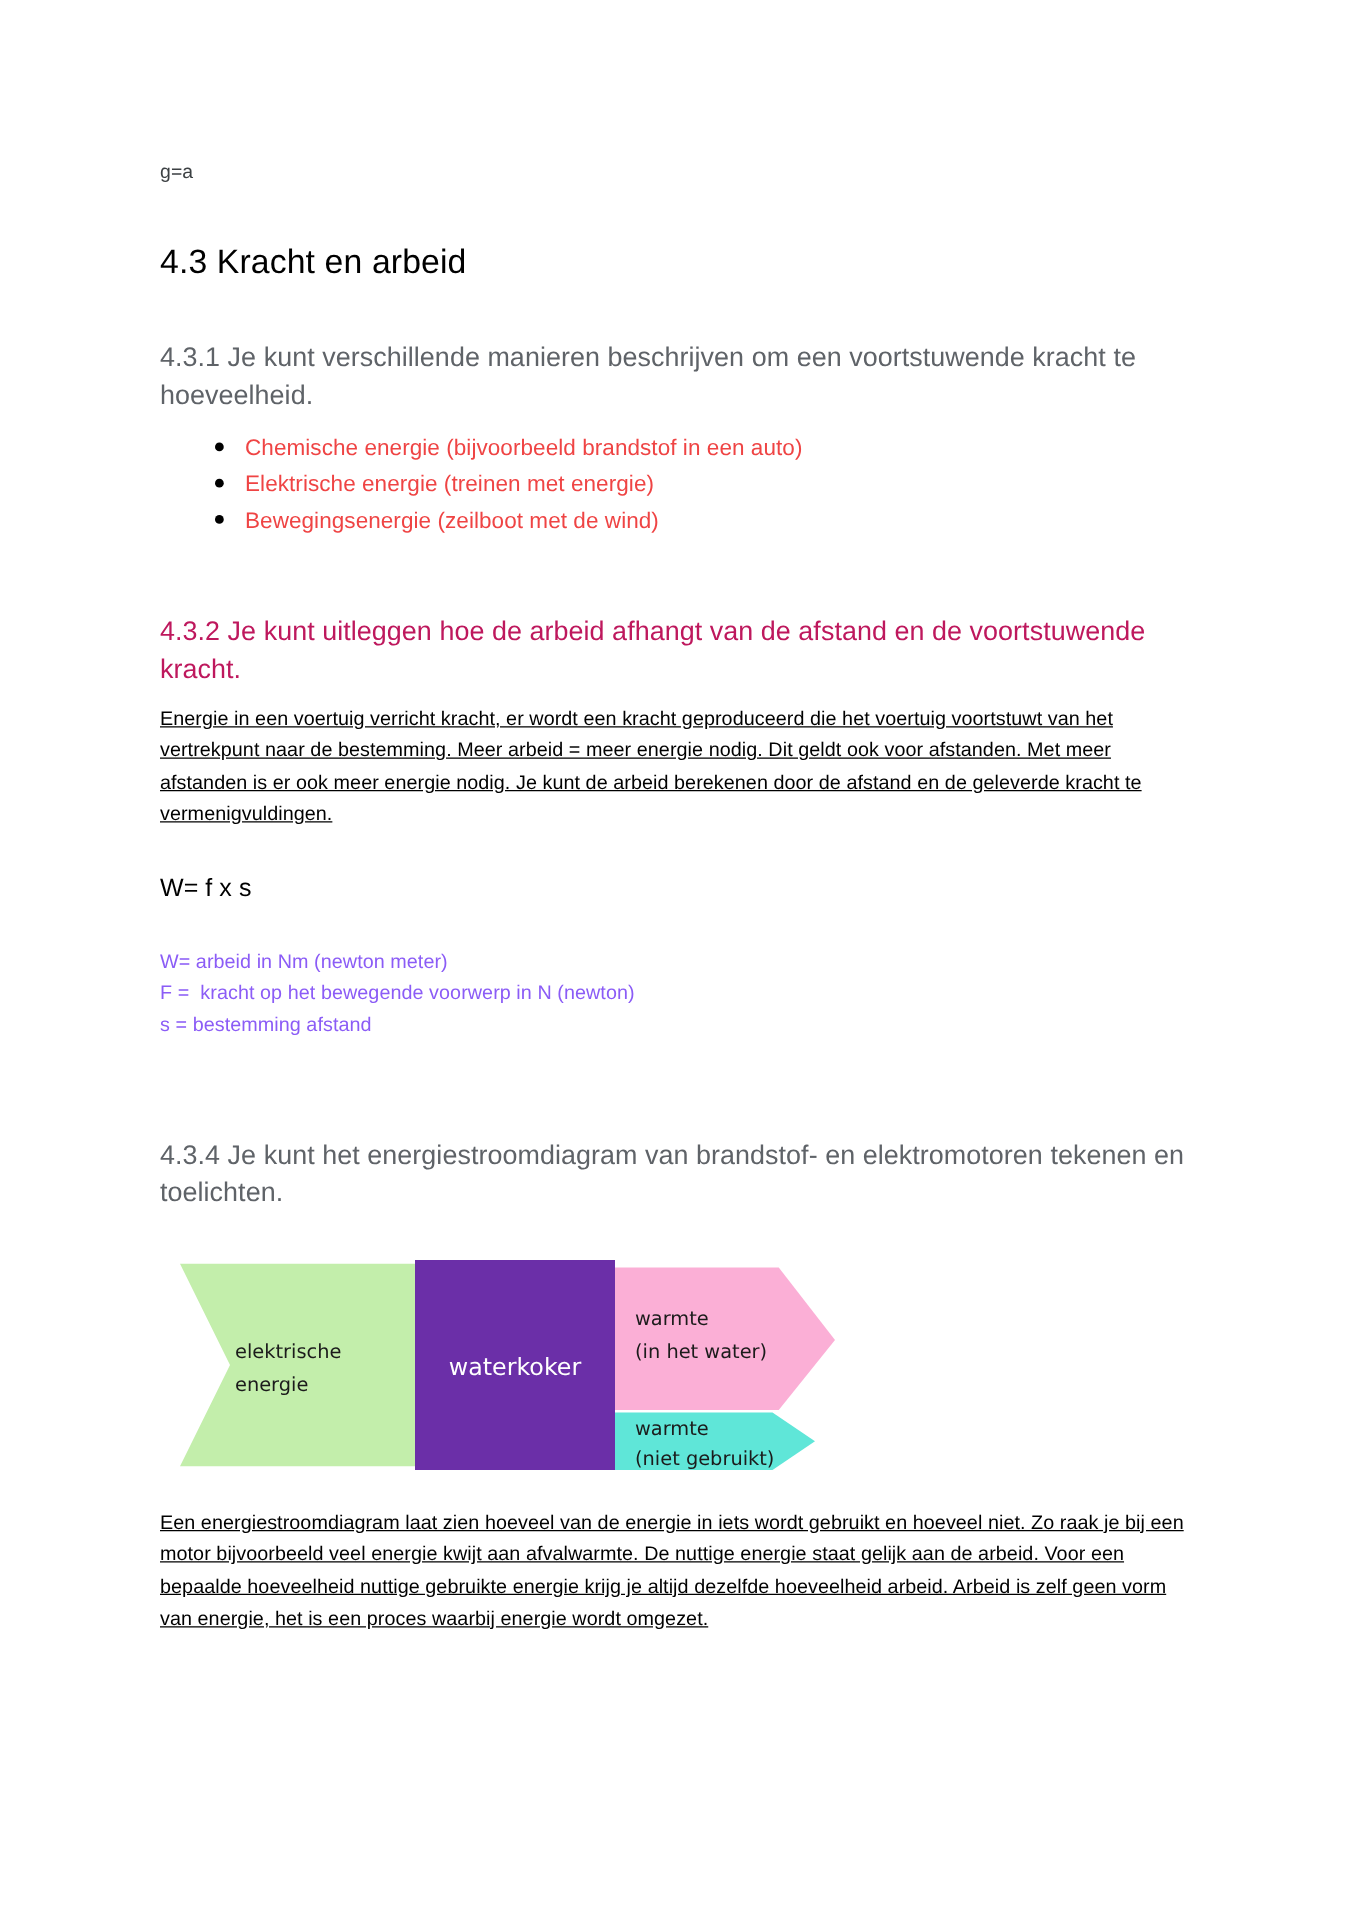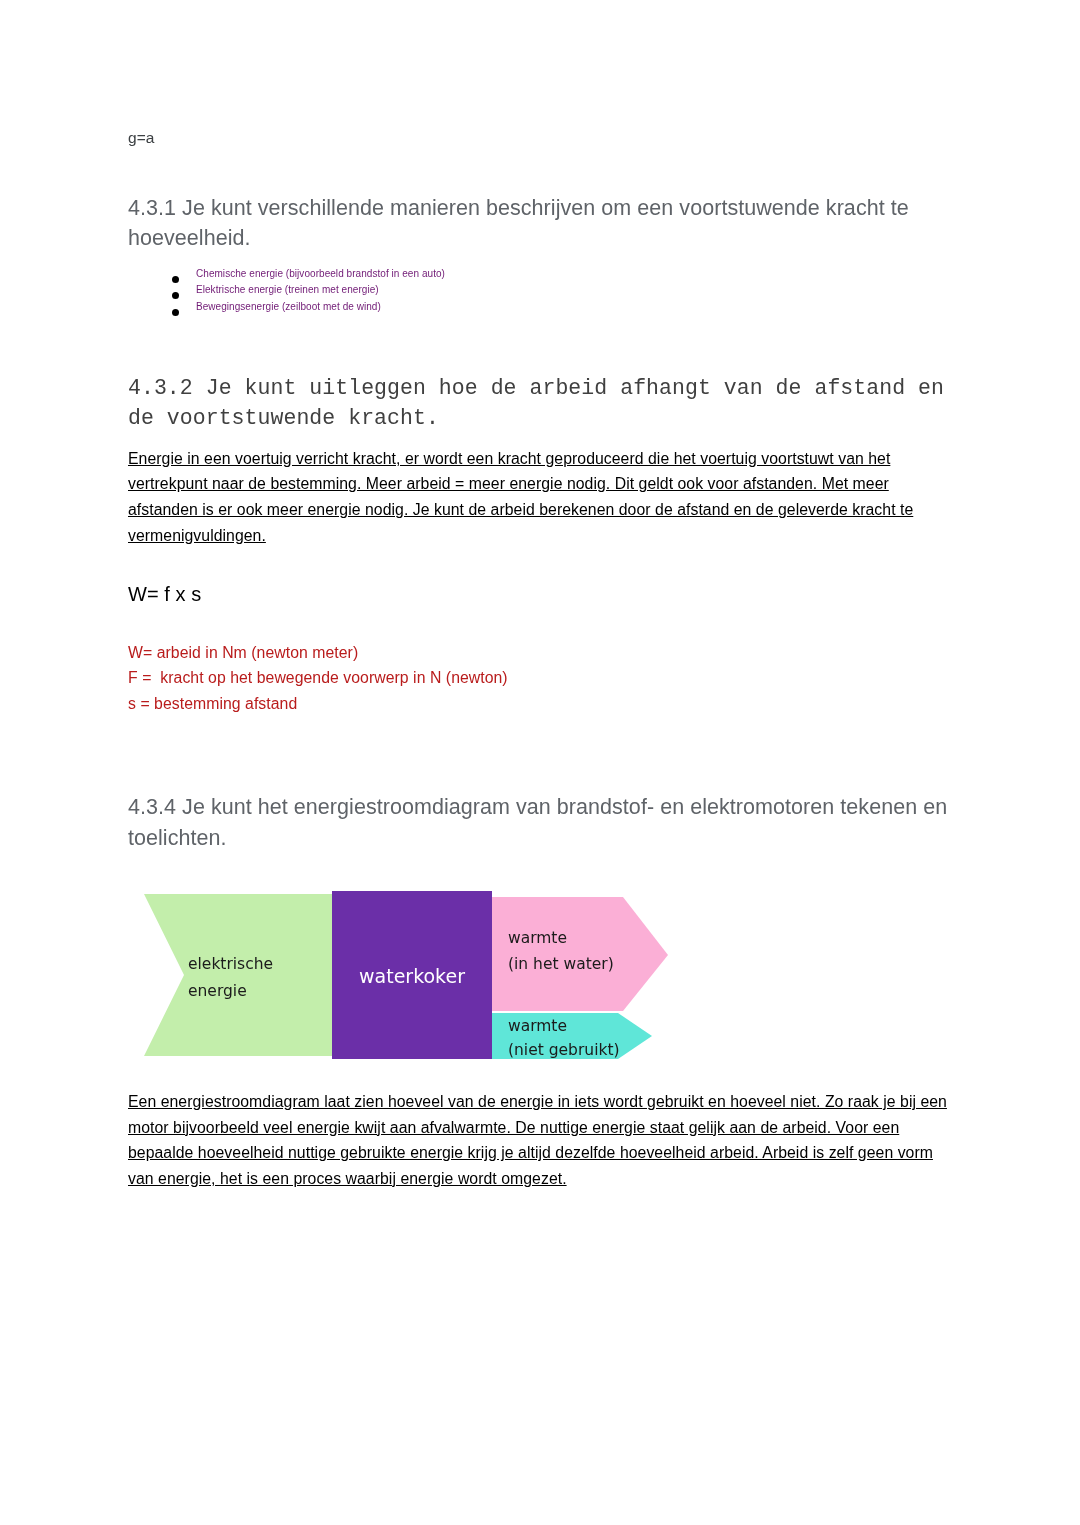--- a/index.html
+++ b/index.html
@@ -43,22 +43,21 @@
 
   h2.objective {
     font-size: 21.5px;
     font-weight: 400;
     color: #5f6368;
     line-height: 1.42;
     margin: 0 0 12px 0;
     letter-spacing: 0.05px;
   }
   h2.objective.red {
-    color: #404040;
-    font-family: Liberation Mono, monospace;
+    color: #be185d;
   }
 
   p.body-text {
     font-size: 15.8px;
     line-height: 1.62;
     color: #000000;
     margin: 0;
     letter-spacing: 0.05px;
     text-decoration: underline;
   }
@@ -70,23 +69,23 @@
     margin: 0 0 4px 0;
   }
 
   ul.bullets {
     list-style: none;
     margin: 0;
     padding: 0 0 0 42px;
   }
   ul.bullets li {
     position: relative;
-    font-size: 10px;
+    font-size: 18px;
     line-height: 1.63;
-    color: #701a75;
+    color: #ef4444;
     padding-left: 26px;
     letter-spacing: 0.05px;
   }
   ul.bullets li::before {
     content: "";
     position: absolute;
     left: 2px;
     top: 10px;
     width: 7px;
     height: 7px;
@@ -97,21 +96,21 @@
   .formula {
     font-size: 20px;
     line-height: 1.6;
     color: #000000;
     margin: 0;
     letter-spacing: 0.05px;
   }
   .legend-line {
     font-size: 15.8px;
     line-height: 1.6;
-    color: #b91c1c;
+    color: #8b5cf6;
     margin: 0;
     white-space: pre;
     letter-spacing: 0.05px;
   }
 
   .gap-sm { height: 18px; }
   .gap-md { height: 30px; }
   .gap-xl { height: 58px; }
 
   
@@ -132,20 +131,21 @@
     fill: #ffffff;
   }
 </style>
 </head>
 <body>
 
 <div class="page">
 
   <div class="note-line">g=a</div>
 
+  <h1 class="doc-title">4.3 Kracht en arbeid</h1>
 
   <h2 class="objective">4.3.1 Je kunt verschillende manieren beschrijven om een voortstuwende kracht te hoeveelheid.</h2>
 
 
   <ul class="bullets">
     <li>Chemische energie (bijvoorbeeld brandstof in een auto)</li>
     <li>Elektrische energie (treinen met energie)</li>
     <li>Bewegingsenergie (zeilboot met de wind)</li>
   </ul>
 

